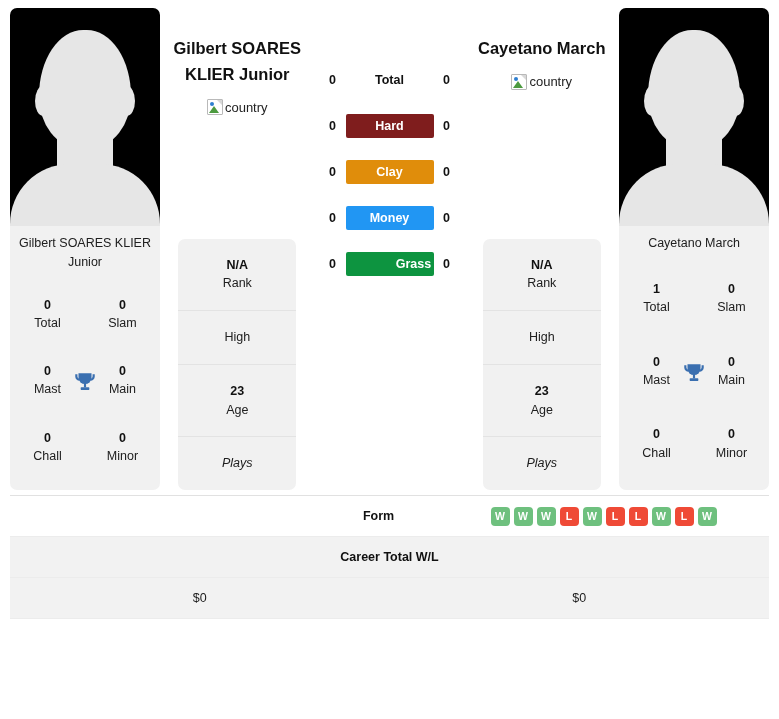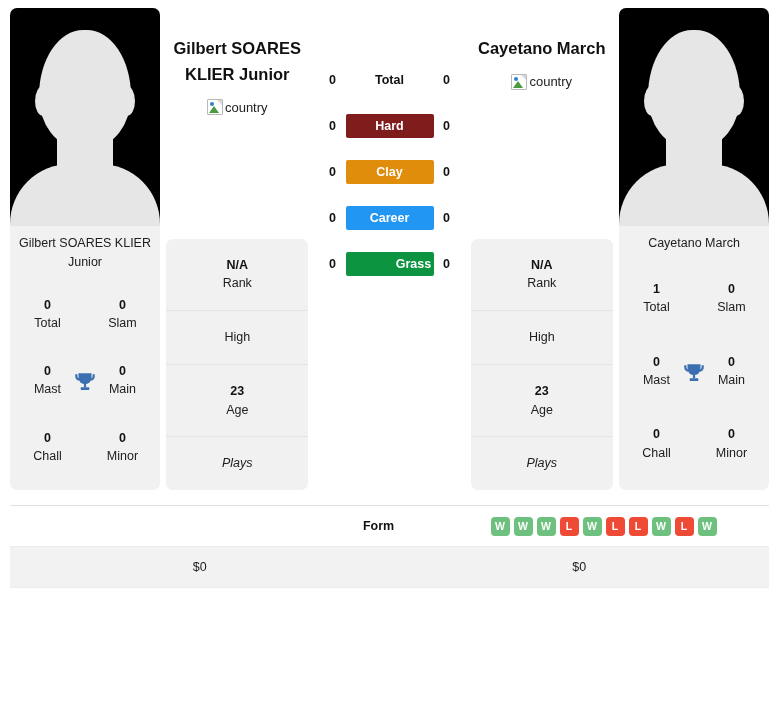--- a/index.html
+++ b/index.html
@@ -178,21 +178,21 @@
   }
   .broken-img .sun {
     position: absolute;
     left: 2px; top: 2px;
     width: 4px; height: 4px;
     border-radius: 50%;
     background: #2f7fd0;
   }
 
   .info-card {
-    width: 142px;
+    width: 118px;
     background: #f1f1f1;
     border-radius: 7px;
     margin-top: auto;
     overflow: hidden;
   }
   .info-cell {
     text-align: center;
     padding: 17px 4px;
     border-bottom: 1px solid #e3e3e3;
   }
@@ -247,21 +247,21 @@
   .surface-pill.plain {
     color: #111;
     background: transparent;
     font-weight: bold;
   }
 
   
   .table {
     border-top: 1px solid #e1e1e1;
     width: 759px;
-    margin: 10px auto;
+    margin: 0 auto;
   }
   .trow {
     display: flex;
     align-items: center;
     height: 41px;
     border-bottom: 1px solid #ececec;
   }
   .trow.alt { background: #f2f2f2; }
   .tleft, .tright {
     flex: 1 1 0;
@@ -390,21 +390,21 @@
         <span class="surface-pill" id="pill-hard" style="background: #7f1d1d;">Hard</span>
         <span class="surface-num">0</span>
       </div>
       <div class="surface-row">
         <span class="surface-num">0</span>
         <span class="surface-pill" id="pill-clay" style="background: rgb(224, 141, 11);">Clay</span>
         <span class="surface-num">0</span>
       </div>
       <div class="surface-row">
         <span class="surface-num">0</span>
-        <span class="surface-pill" id="pill-indoor" style="background: rgb(33, 150, 243);">Career</span>
+        <span class="surface-pill" id="pill-indoor" style="background: rgb(33, 150, 243);">Money</span>
         <span class="surface-num">0</span>
       </div>
       <div class="surface-row">
         <span class="surface-num">0</span>
         <span class="surface-pill" id="pill-grass" style="background: rgb(13, 148, 64); padding-left: 48px;">Grass</span>
         <span class="surface-num">0</span>
       </div>
     </div>
 
     <div class="info-col">
@@ -496,18 +496,23 @@
           <div class="fbadge" style="background: rgb(239, 74, 54);">L</div>
           <div class="fbadge" style="background: rgb(110, 192, 126);">W</div>
           <div class="fbadge" style="background: rgb(239, 74, 54);">L</div>
           <div class="fbadge" style="background: rgb(239, 74, 54);">L</div>
           <div class="fbadge" style="background: rgb(110, 192, 126);">W</div>
           <div class="fbadge" style="background: rgb(239, 74, 54);">L</div>
           <div class="fbadge" style="background: rgb(110, 192, 126);">W</div>
         </div>
     </div>
     <div class="trow alt">
+      <div class="tleft"></div>
+      <div class="tmid">Career Total W/L</div>
+      <div class="tright"></div>
+    </div>
+    <div class="trow alt">
       <div class="tleft">$0</div>
       <div class="tright">$0</div>
     </div>
   </div>
 
 </div>
 
 </body></html>

